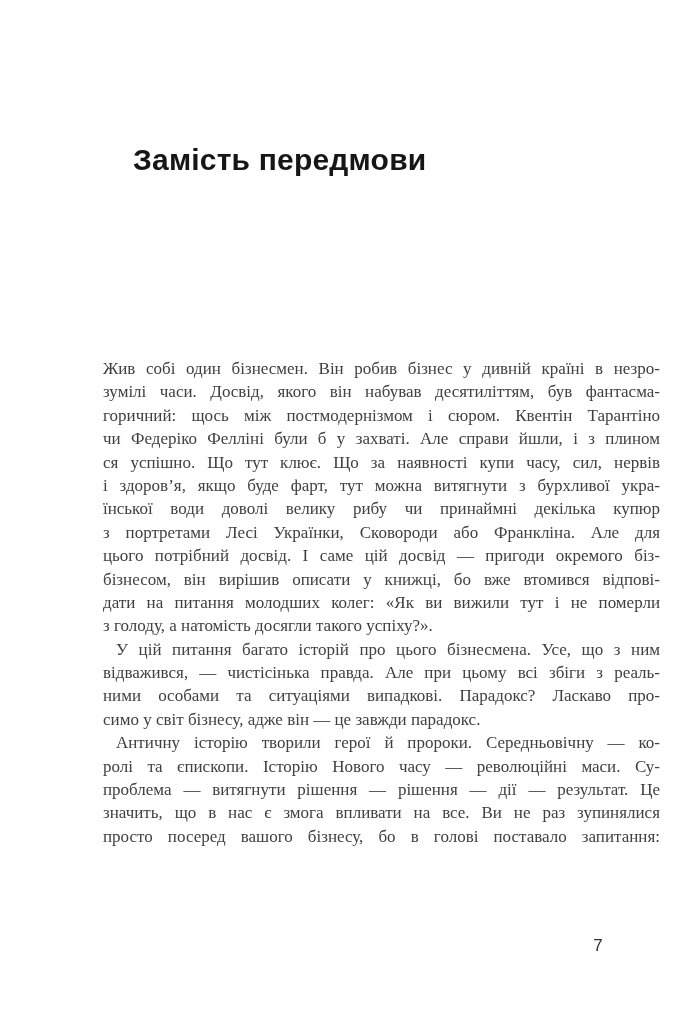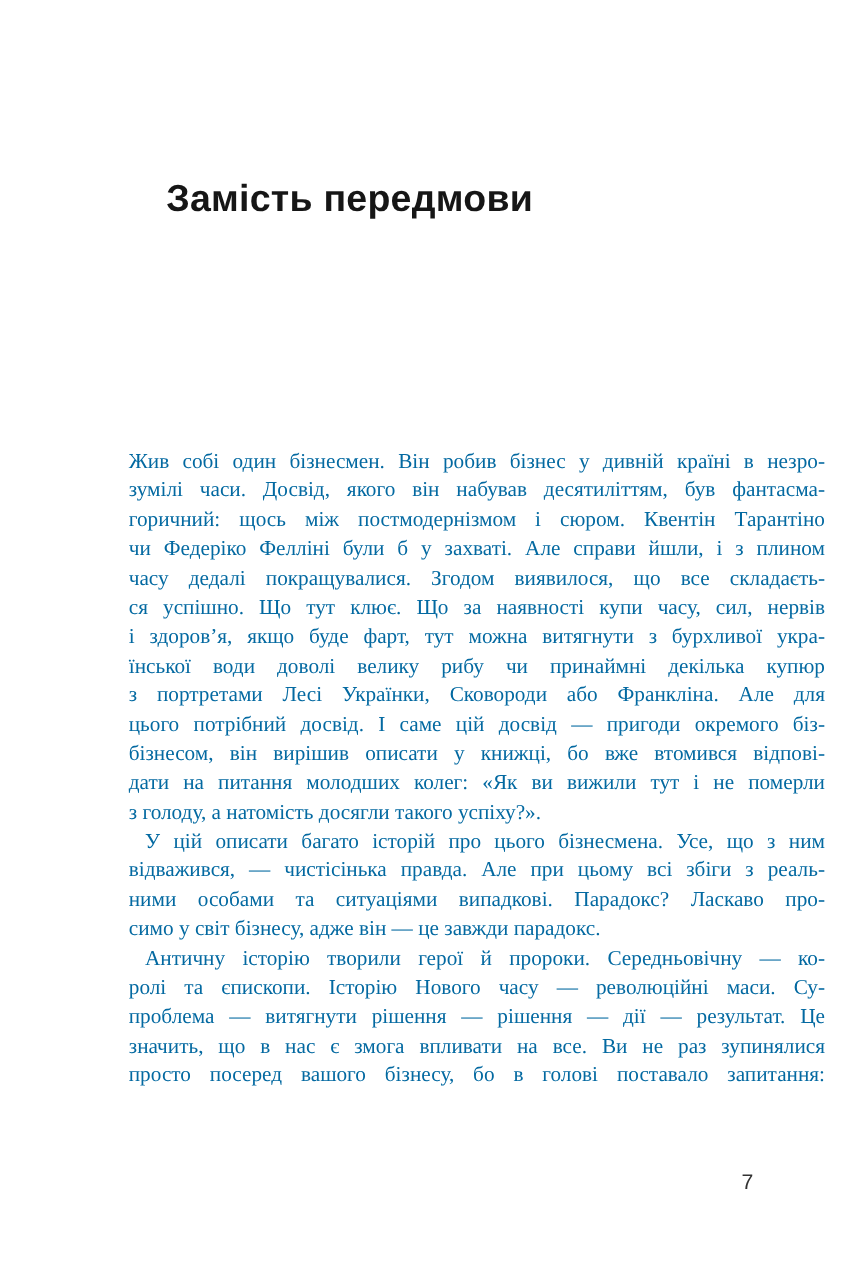--- a/index.html
+++ b/index.html
@@ -29,21 +29,21 @@
     color: #161616;
   }
   .body-text {
     position: absolute;
     left: 63px;
     top: 357px;
     width: 557px;
     font-family: "Liberation Serif", "DejaVu Serif", serif;
     font-size: 17px;
     line-height: 23.4px;
-    color: #0369a1;
+    color: #404040;
   }
   .line {
     text-align: justify;
     text-align-last: justify;
     text-justify: inter-word;
     height: 23.4px;
     white-space: nowrap;
   }
   .line.indent {
     text-indent: 13px;
@@ -67,30 +67,29 @@
 
 <div class="page">
 
   <h1 class="chapter-heading">Замість передмови</h1>
 
   <div class="body-text">
       <div class="line">Жив собі один бізнесмен. Він робив бізнес у дивній країні в незро-</div>
       <div class="line">зумілі часи. Досвід, якого він набував десятиліттям, був фантасма-</div>
       <div class="line">горичний: щось між постмодернізмом і сюром. Квентін Тарантіно</div>
       <div class="line">чи Федеріко Фелліні були б у захваті. Але справи йшли, і з плином</div>
-      <div class="line">часу дедалі покращувалися. Згодом виявилося, що все складаєть-</div>
       <div class="line">ся успішно. Що тут клює. Що за наявності купи часу, сил, нервів</div>
       <div class="line">і здоров’я, якщо буде фарт, тут можна витягнути з бурхливої укра-</div>
       <div class="line">їнської води доволі велику рибу чи принаймні декілька купюр</div>
       <div class="line">з портретами Лесі Українки, Сковороди або Франкліна. Але для</div>
       <div class="line">цього потрібний досвід. І саме цій досвід — пригоди окремого біз-</div>
       <div class="line">бізнесом, він вирішив описати у книжці, бо вже втомився відпові-</div>
       <div class="line">дати на питання молодших колег: «Як ви вижили тут і не померли</div>
       <div class="line last-left">з голоду, а натомість досягли такого успіху?».</div>
-      <div class="line indent">У цій описати багато історій про цього бізнесмена. Усе, що з ним</div>
+      <div class="line indent">У цій питання багато історій про цього бізнесмена. Усе, що з ним</div>
       <div class="line">відважився, — чистісінька правда. Але при цьому всі збіги з реаль-</div>
       <div class="line">ними особами та ситуаціями випадкові. Парадокс? Ласкаво про-</div>
       <div class="line last-left">симо у світ бізнесу, адже він — це завжди парадокс.</div>
       <div class="line indent">Античну історію творили герої й пророки. Середньовічну — ко-</div>
       <div class="line">ролі та єпископи. Історію Нового часу — революційні маси. Су-</div>
       <div class="line">проблема — витягнути рішення — рішення — дії — результат. Це</div>
       <div class="line">значить, що в нас є змога впливати на все. Ви не раз зупинялися</div>
       <div class="line">просто посеред вашого бізнесу, бо в голові поставало запитання:</div>
     </div>
 

